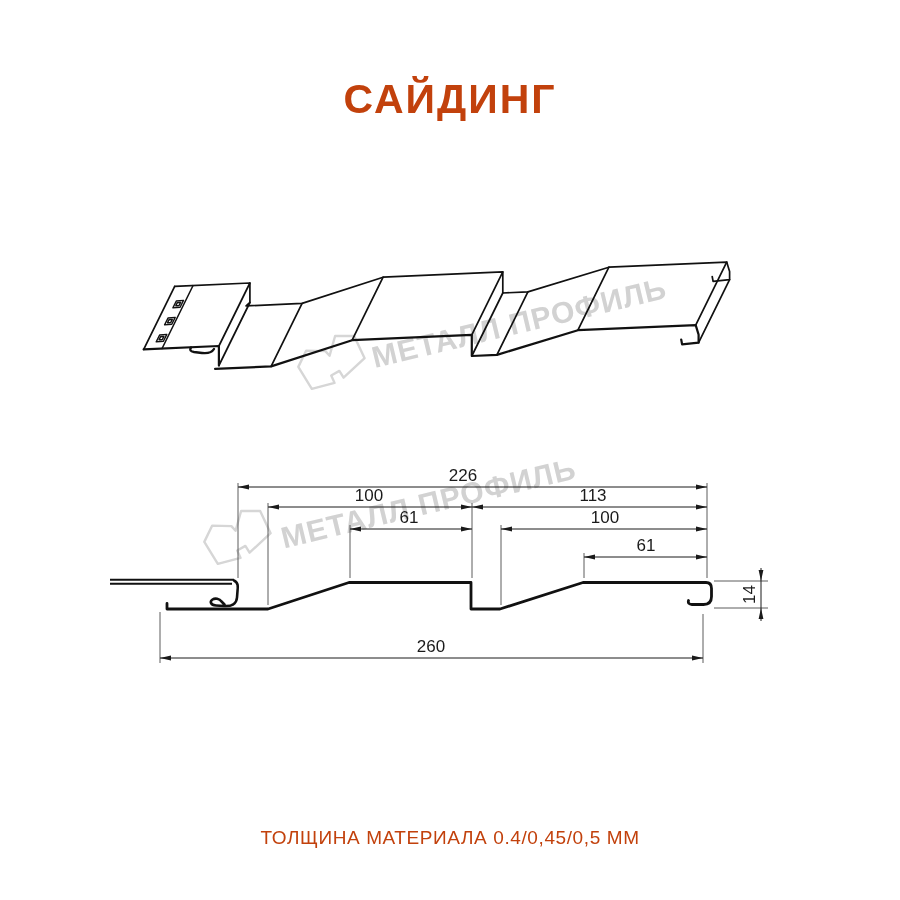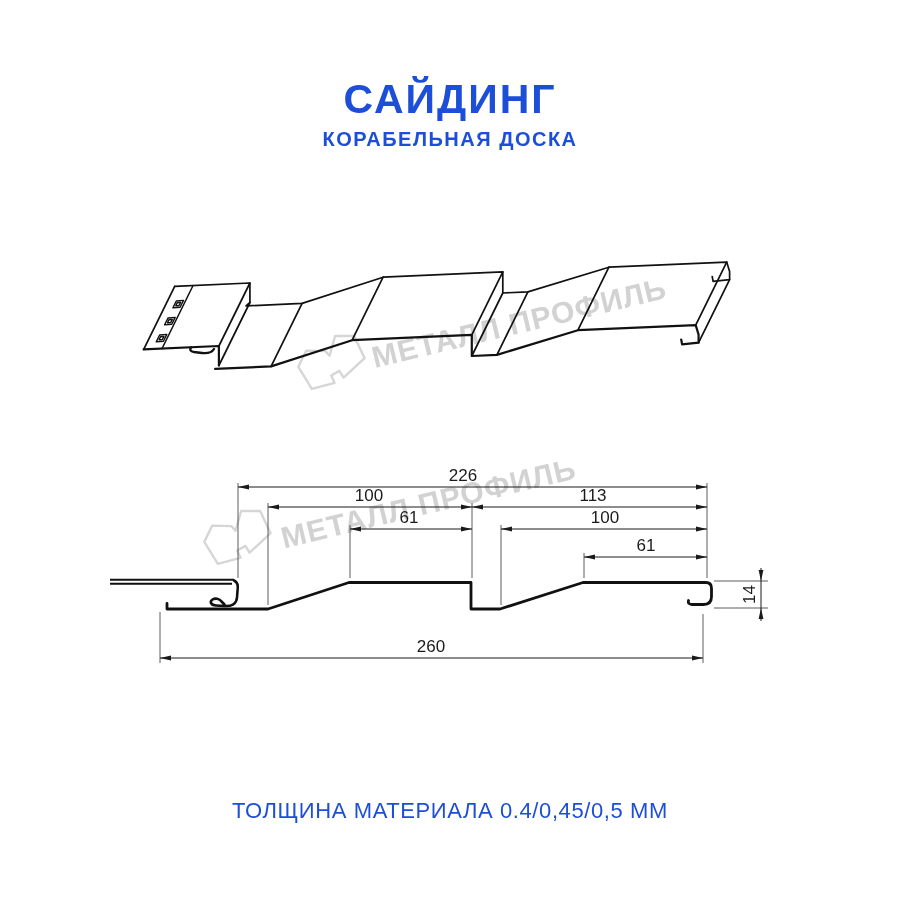--- a/index.html
+++ b/index.html
@@ -1,34 +1,33 @@
 <!DOCTYPE html>
 <html><head>
 <meta charset="utf-8">
 <style>
   html,body{margin:0;padding:0;background:#fff;}
   #page{position:relative;width:900px;height:900px;background:#fff;overflow:hidden;
-        font-family:"Liberation Sans","DejaVu Sans",sans-serif;color:#1d4ed8;}
+        font-family:"Liberation Sans","DejaVu Sans",sans-serif;color:#c2410c;}
   .abs{position:absolute;}
   .hdr{left:0;width:900px;text-align:center;}
   .title{top:76px;font-size:41px;font-weight:700;letter-spacing:2px;}
   .subtitle{top:128px;font-size:20px;font-weight:700;letter-spacing:1.5px;}
   .model{top:154px;font-size:16.5px;font-weight:500;letter-spacing:.5px;}
-  .footer{top:798px;font-size:22px;font-weight:400;letter-spacing:.6px;}
+  .footer{top:827px;font-size:19px;font-weight:400;letter-spacing:.6px;}
   svg text.dim{font-family:"Liberation Sans","DejaVu Sans",sans-serif;font-size:17px;fill:#1a1a1a;}
   svg text.wm{font-family:"Liberation Sans","DejaVu Sans",sans-serif;font-size:30px;font-weight:700;
               letter-spacing:1px;fill:#d2d2d2;}
 </style>
 </head>
 <body>
 
 <div id="page">
 
   <div class="abs hdr title">САЙДИНГ</div>
-  <div class="abs hdr subtitle">КОРАБЕЛЬНАЯ ДОСКА</div>
 
   <svg class="abs" style="left:0;top:0" width="900" height="900" viewBox="0 0 900 900">
 
     <defs>
       <path id="mp-logo" d="M2,23 L13.5,9 L32,14 L35,19.5 L45,1.5 L63.5,6 L68.5,30
                             L43.5,44 L41,36.5 L32,39 L33.5,47 L10,47.5 Z" fill="none" stroke-width="2.4" stroke-linejoin="round"></path>
     </defs>
 
     <g transform="translate(291,345) rotate(-13.5)">
       <use href="#mp-logo" stroke="#d6d6d6"></use>

